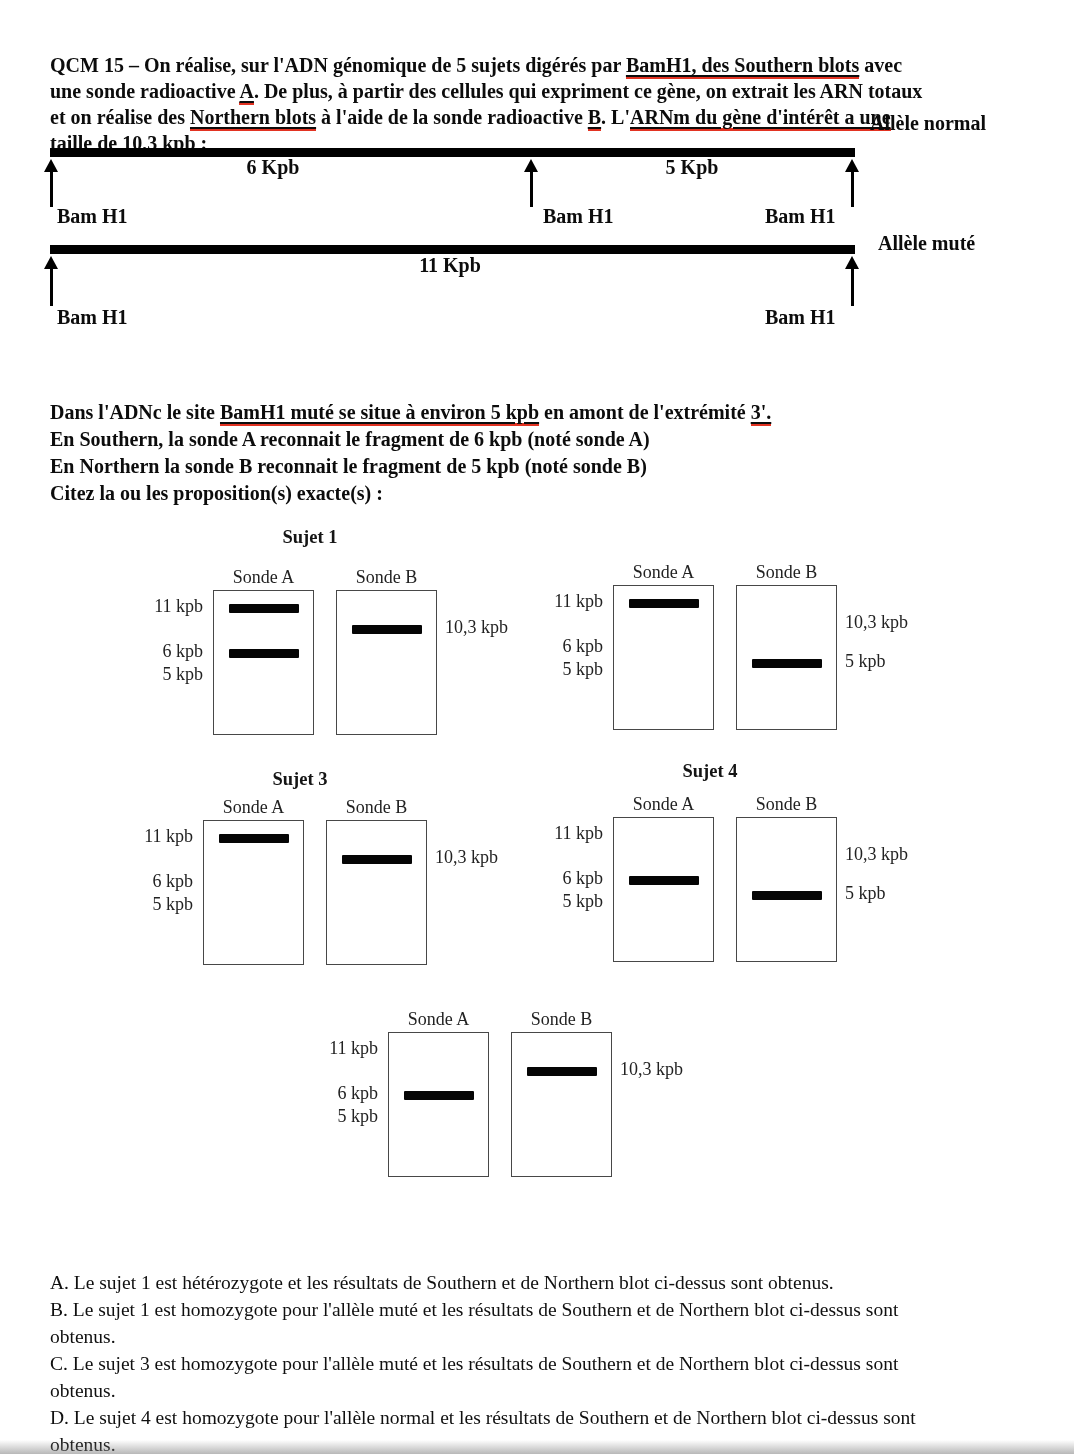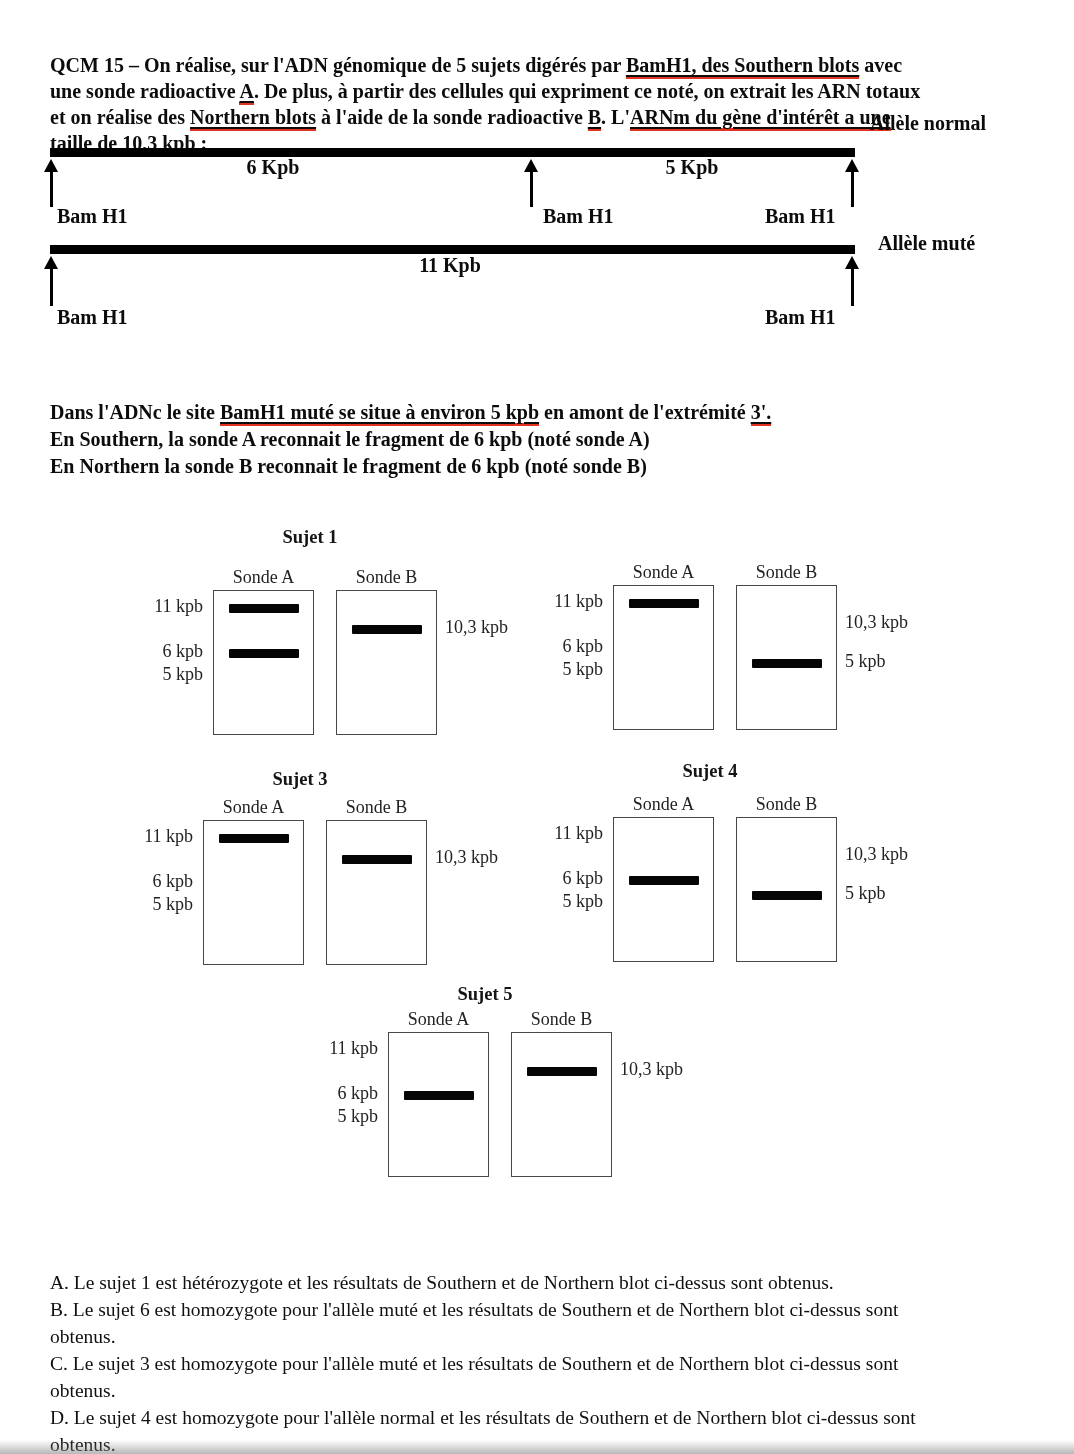--- a/index.html
+++ b/index.html
@@ -60,21 +60,21 @@
     pointer-events:none;
   }
 </style>
 </head>
 <body>
 
 <div class="page">
 
   <div class="richtext intro">
       <div class="tline"><span>QCM 15 – On réalise, sur l'ADN génomique de 5 sujets digérés par </span><span class="u">BamH1, des Southern blots</span><span> avec</span></div>
-      <div class="tline"><span>une sonde radioactive </span><span class="u">A</span><span>. De plus, à partir des cellules qui expriment ce noté, on extrait les ARN totaux</span></div>
+      <div class="tline"><span>une sonde radioactive </span><span class="u">A</span><span>. De plus, à partir des cellules qui expriment ce gène, on extrait les ARN totaux</span></div>
       <div class="tline"><span>et on réalise des </span><span class="u">Northern blots</span><span> à l'aide de la sonde radioactive </span><span class="u">B</span><span>. L'</span><span class="u">ARNm du gène d'intérêt a une</span></div>
       <div class="tline"><span class="u">taille de 10,3 kpb</span><span> :</span></div>
     </div>
 
   <div>
 
     <div class="allele-label" style="left:870px;top:112px">Allèle normal</div>
     <div class="dna-bar" style="left:50px;top:148px;width:805px"></div>
     <div class="frag-label" style="left:213px;top:156px;width:120px">6 Kpb</div>
     <div class="frag-label" style="left:632px;top:156px;width:120px">5 Kpb</div>
@@ -105,21 +105,22 @@
         <div class="head"></div>
         <div class="stem"></div>
       </div>
     <div class="site-label" style="left:57px;top:306px">Bam H1</div>
     <div class="site-label" style="left:765px;top:306px">Bam H1</div>
   </div>
 
   <div class="richtext description">
       <div class="tline"><span>Dans l'ADNc le site </span><span class="u">BamH1 muté se situe à environ 5 kpb</span><span> en amont de l'extrémité </span><span class="u">3'.</span></div>
       <div class="tline"><span>En Southern, la sonde A reconnait le fragment de 6 kpb (noté sonde A)</span></div>
-      <div class="tline"><span>En Northern la sonde B reconnait le fragment de 6 kpb (noté sonde B)</span></div>
+      <div class="tline"><span>En Northern la sonde B reconnait le fragment de 5 kpb (noté sonde B)</span></div>
+      <div class="tline"><span>Citez la ou les proposition(s) exacte(s) :</span></div>
     </div>
 
   <div class="blot-figure">
       <div class="blot-panel" style="left: 145px; top: 518px;">
         <div class="blot-title" style="top: 9px;">Sujet 1</div>
         <div class="ladder-label" style="top: 78px;">11 kpb</div>
         <div class="ladder-label" style="top: 123px;">6 kpb</div>
         <div class="ladder-label" style="top: 146px;">5 kpb</div>
         <div class="lane-label" style="left: 58px;">Sonde A</div>
         <div class="lane-box" style="left: 68px;">
@@ -172,42 +173,41 @@
           <div class="band" style="top: 57.5px;"></div>
         </div>
         <div class="lane-label" style="left: 181px;">Sonde B</div>
         <div class="lane-box" style="left: 191px;">
           <div class="band" style="top: 72.5px;"></div>
         </div>
         <div class="size-label" style="top: 99px;">10,3 kpb</div>
         <div class="size-label" style="top: 138px;">5 kpb</div>
       </div>
       <div class="blot-panel" style="left: 320px; top: 960px;">
-        <div class="blot-title" style="top: 24px;">Sujet 5</div>
         <div class="ladder-label" style="top: 78px;">11 kpb</div>
         <div class="ladder-label" style="top: 123px;">6 kpb</div>
         <div class="ladder-label" style="top: 146px;">5 kpb</div>
         <div class="lane-label" style="left: 58px;">Sonde A</div>
         <div class="lane-box" style="left: 68px;">
           <div class="band" style="top: 57.5px;"></div>
         </div>
         <div class="lane-label" style="left: 181px;">Sonde B</div>
         <div class="lane-box" style="left: 191px;">
           <div class="band" style="top: 33.5px;"></div>
         </div>
         <div class="size-label" style="top: 99px;">10,3 kpb</div>
       </div>
     </div>
 
   <div class="richtext options">
       <div>
         <div class="tline">A. Le sujet 1 est hétérozygote et les résultats de Southern et de Northern blot ci-dessus sont obtenus.</div>
       </div>
       <div>
-        <div class="tline">B. Le sujet 6 est homozygote pour l'allèle muté et les résultats de Southern et de Northern blot ci-dessus sont</div>
+        <div class="tline">B. Le sujet 1 est homozygote pour l'allèle muté et les résultats de Southern et de Northern blot ci-dessus sont</div>
         <div class="tline">obtenus.</div>
       </div>
       <div>
         <div class="tline">C. Le sujet 3 est homozygote pour l'allèle muté et les résultats de Southern et de Northern blot ci-dessus sont</div>
         <div class="tline">obtenus.</div>
       </div>
       <div>
         <div class="tline">D. Le sujet 4 est homozygote pour l'allèle normal et les résultats de Southern et de Northern blot ci-dessus sont</div>
         <div class="tline">obtenus.</div>
       </div>

